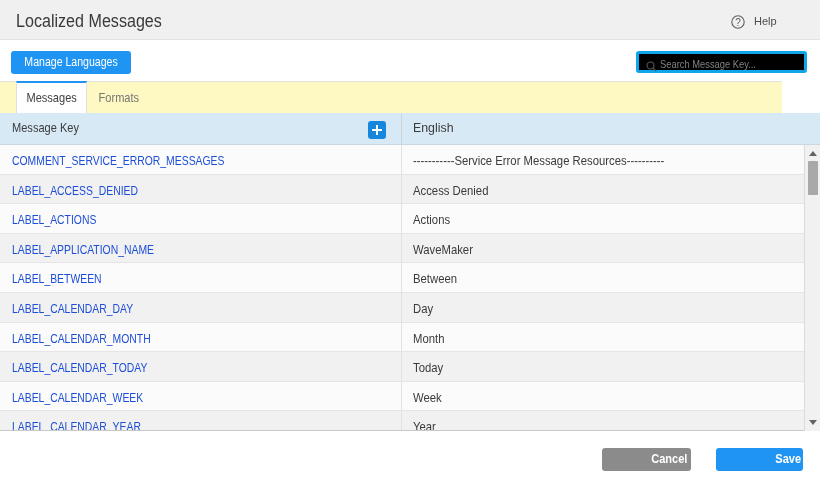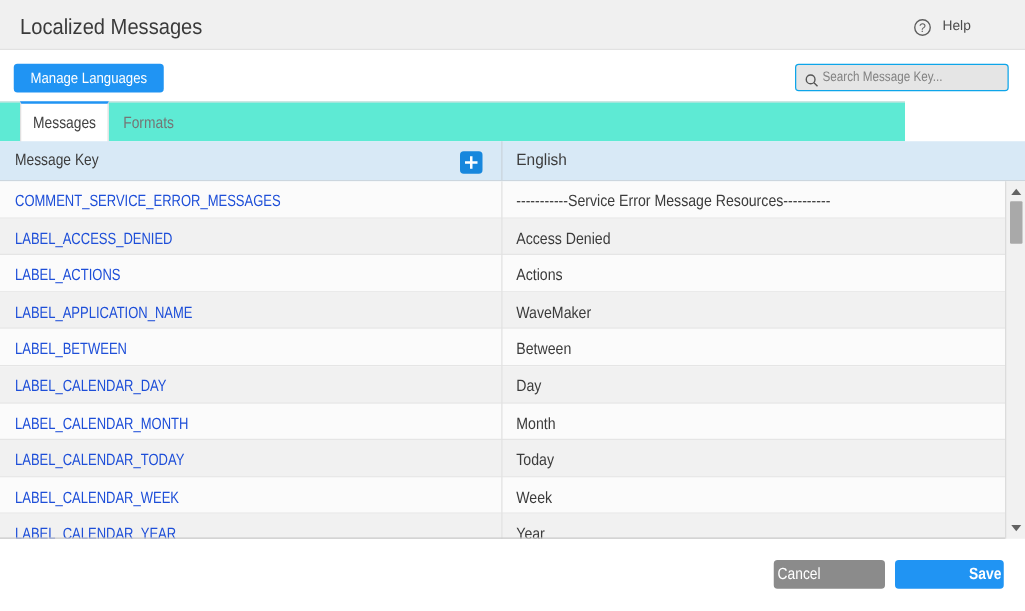--- a/index.html
+++ b/index.html
@@ -10,25 +10,25 @@
 .sx85c{display:inline-block;transform:scaleX(.85);transform-origin:50% 50%;white-space:nowrap}
 .sx87{display:inline-block;transform:scaleX(.87);transform-origin:0 50%;white-space:nowrap}
 
 #topbar{position:absolute;left:0;top:0;width:820px;height:40px;background:#f0f0f0;border-bottom:1px solid #e2e2e2}
 #title{position:absolute;left:16px;top:0;height:40px;line-height:43px;font-size:17.5px;font-weight:400;color:#3a3a3a;white-space:nowrap;transform:scaleX(.92);transform-origin:0 50%}
 
 #helptxt{position:absolute;left:754px;top:15px;font-size:11px;color:#4d4d4d}
 
 #btn-manage{position:absolute;left:11px;top:51px;width:119.5px;height:23px;background:#2094f3;border-radius:3px;color:#fff;font-size:12px;font-weight:normal;text-align:center;line-height:23px}
 #btn-manage span{display:inline-block;transform:scaleX(.88);transform-origin:50% 50%;white-space:nowrap}
-#search{position:absolute;left:636px;top:51px;width:171px;height:22px;border:1px solid #0ea5e9;border-radius:3px;background:#e5e5e5}
+#search{position:absolute;left:636px;top:51px;width:171px;height:22px;border:3px solid #0ea5e9;border-radius:3px;background:#000000}
 #search .ph{position:absolute;left:21px;top:0;height:20px;line-height:20px;font-size:11px;color:#828282;white-space:nowrap}
 #search svg{position:absolute;left:7px;top:7px}
 
-#tabbar{position:absolute;left:0;top:81px;width:724px;height:32px;background:#5eead4;border-top:1px solid #e3e3e3}
+#tabbar{position:absolute;left:0;top:81px;width:782px;height:32px;background:#fef9c3;border-top:1px solid #e3e3e3}
 #tab1{position:absolute;left:16px;top:-1px;width:71px;height:33px;background:#fff;border-top:2px solid #2094f3;border-left:1px solid #e0e0e0;border-right:1px solid #e0e0e0;text-align:center;line-height:30px;font-size:13px;color:#414141}
 #tab2{position:absolute;left:87px;top:0;width:63px;height:32px;text-align:center;line-height:31px;font-size:13px;color:#757575}
 
 #thead{position:absolute;left:0;top:113px;width:820px;height:32px;background:#d8e9f6;border-bottom:1px solid #ccd6de}
 #thead .h1{position:absolute;left:12px;top:0;height:31px;line-height:29px;font-size:13px;color:#3c3c3c}
 #thead .h2{position:absolute;left:413px;top:0;height:31px;line-height:29px;font-size:13px;color:#3c3c3c}
 #plus{position:absolute;left:368px;top:8px;width:18px;height:18px;background:#1787dd;border-radius:3px}
 #plus:before{content:"";position:absolute;left:4px;top:8px;width:10px;height:2px;background:#fff}
 #plus:after{content:"";position:absolute;left:8px;top:4px;width:2px;height:10px;background:#fff}
 #hdiv{position:absolute;left:401px;top:0;width:1px;height:31px;background:#c9d3dc}
@@ -40,21 +40,21 @@
 .row .k{position:absolute;left:12px;top:2px;height:28.53px;line-height:28.53px;font-size:13px;color:#1d4ed8}
 .row .v{position:absolute;left:413px;top:2px;height:28.53px;line-height:28.53px;font-size:13px;color:#3b3b3b}
 #coldiv{position:absolute;left:401px;top:145px;width:1px;height:286px;background:#e2e2e2}
 #tbot{position:absolute;left:0;top:430px;width:804px;height:1px;background:#c9c9c9}
 
 #sbar{position:absolute;left:804px;top:145px;width:16px;height:286px;background:#f1f1f1;border-left:1px solid #dcdcdc}
 #sup{position:absolute;left:4px;top:6px;width:0;height:0;border-left:4.5px solid transparent;border-right:4.5px solid transparent;border-bottom:5px solid #636363}
 #sdown{position:absolute;left:4px;bottom:6px;width:0;height:0;border-left:4.5px solid transparent;border-right:4.5px solid transparent;border-top:5px solid #636363}
 #sthumb{position:absolute;left:2.5px;top:15.5px;width:10px;height:34.5px;background:#a9a9a9;border-radius:1px}
 
-#btn-cancel{position:absolute;left:619px;top:448px;width:89px;height:22.5px;background:#8b8b8b;border-radius:3px;color:#fff;font-size:13px;font-weight:normal;text-align:left;line-height:22.5px}
+#btn-cancel{position:absolute;left:602px;top:448px;width:89px;height:22.5px;background:#8b8b8b;border-radius:3px;color:#fff;font-size:13px;font-weight:bold;text-align:right;line-height:22.5px}
 #btn-save{position:absolute;left:716px;top:448px;width:87px;height:22.5px;background:#2094f3;border-radius:3px;color:#fff;font-size:13px;font-weight:bold;text-align:right;line-height:22.5px}
 #btn-cancel span,#btn-save span{display:inline-block;transform:scaleX(.85);transform-origin:50% 50%}
 </style>
 </head>
 <body>
 <div id="topbar">
   <span id="title">Localized Messages</span>
   <svg id="help" style="position:absolute;left:730.5px;top:14.5px" width="14" height="14" viewBox="0 0 14 14">
       <circle cx="7" cy="7" r="6.2" fill="none" stroke="#5f5f5f" stroke-width="1.1"></circle>
       <text x="7" y="10.6" font-size="10" fill="#5f5f5f" text-anchor="middle" font-family="Liberation Sans">?</text>

